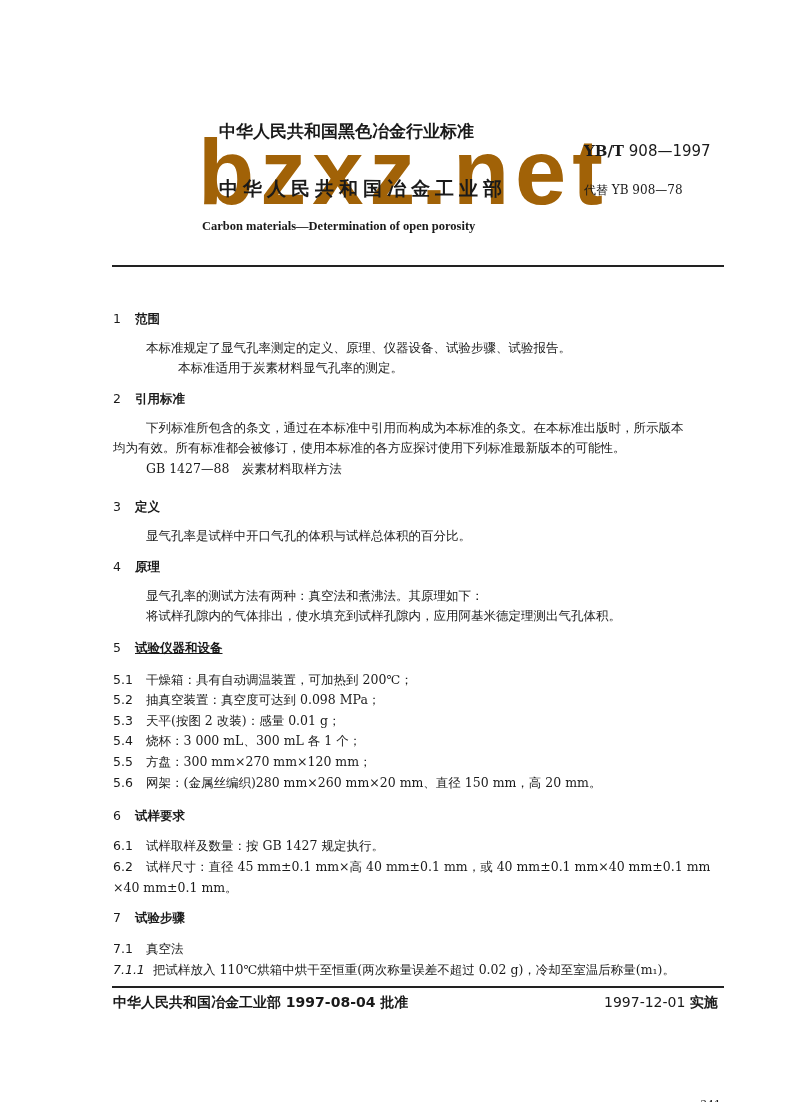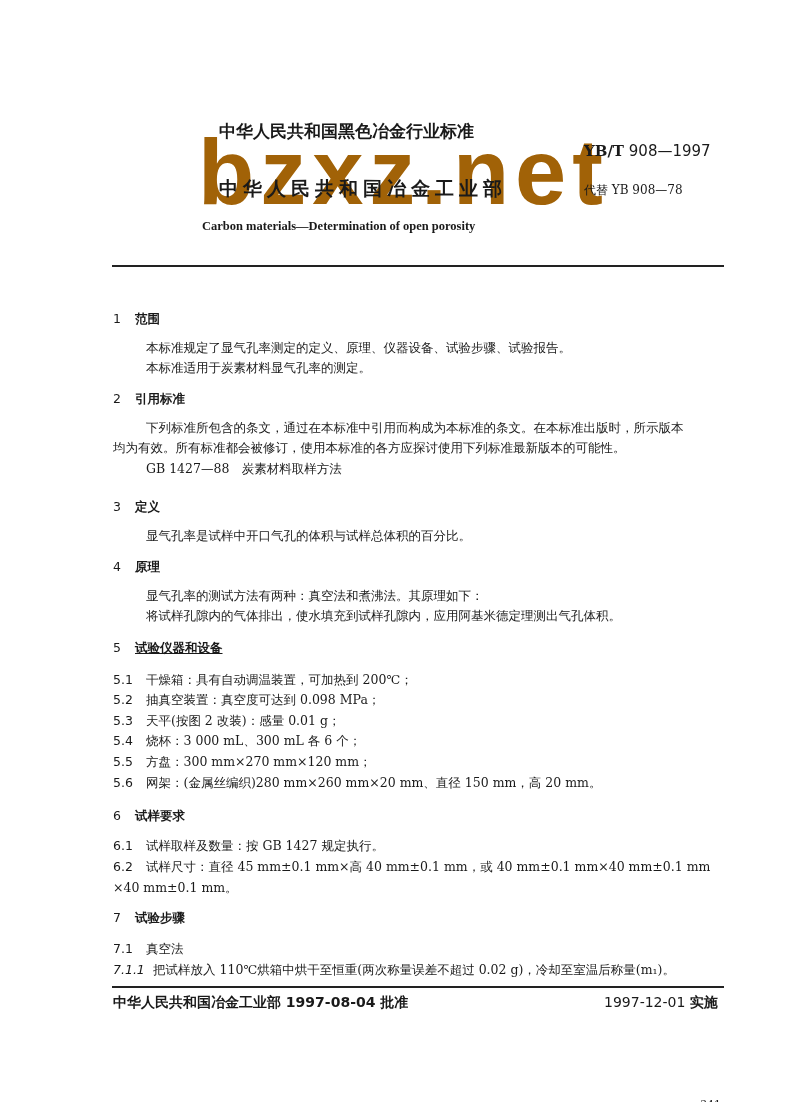--- a/index.html
+++ b/index.html
@@ -39,39 +39,39 @@
 <div class="abs z std-org">中华人民共和国黑色冶金行业标准</div>
 <div class="abs z std-no"><b>YB/T</b> <span>908—1997</span></div>
 <div class="abs z title-cn">中华人民共和国冶金工业部</div>
 <div class="abs z replaces">代替 YB 908—78</div>
 <div class="abs z title-en">Carbon materials—Determination of open porosity</div>
 
 <div class="rule" style="top:265px;"></div>
 
 <div class="abs h" style="top:311px;"><span class="num">1</span><span>范围</span></div>
 <div class="abs p" style="top:340px;">本标准规定了显气孔率测定的定义、原理、仪器设备、试验步骤、试验报告。</div>
-<div class="abs p" style="top:360px;">本标准适用于炭素材料显气孔率的测定。</div>
+<div class="abs p" style="top:360px;margin-left:32px;">本标准适用于炭素材料显气孔率的测定。</div>
 
 <div class="abs h" style="top:391px;"><span class="num">2</span><span>引用标准</span></div>
 <div class="abs p" style="top:420px;">下列标准所包含的条文，通过在本标准中引用而构成为本标准的条文。在本标准出版时，所示版本</div>
 <div class="abs pl" style="top:440px;">均为有效。所有标准都会被修订，使用本标准的各方应探讨使用下列标准最新版本的可能性。</div>
 <div class="abs p" style="top:461px;">GB 1427—88　炭素材料取样方法</div>
 
 <div class="abs h" style="top:499px;"><span class="num">3</span><span>定义</span></div>
 <div class="abs p" style="top:528px;">显气孔率是试样中开口气孔的体积与试样总体积的百分比。</div>
 
 <div class="abs h" style="top:559px;"><span class="num">4</span><span>原理</span></div>
 <div class="abs p" style="top:588px;">显气孔率的测试方法有两种：真空法和煮沸法。其原理如下：</div>
 <div class="abs p" style="top:608px;">将试样孔隙内的气体排出，使水填充到试样孔隙内，应用阿基米德定理测出气孔体积。</div>
 
 <div class="abs h" style="top:640px;text-decoration:underline;"><span class="num">5</span><span>试验仪器和设备</span></div>
 <div class="abs cl" style="top:672px;"><span class="num">5.1</span><span>干燥箱：具有自动调温装置，可加热到 200℃；</span></div>
 <div class="abs cl" style="top:692px;"><span class="num">5.2</span><span>抽真空装置：真空度可达到 0.098 MPa；</span></div>
 <div class="abs cl" style="top:713px;"><span class="num">5.3</span><span>天平(按图 2 改装)：感量 0.01 g；</span></div>
-<div class="abs cl" style="top:733px;"><span class="num">5.4</span><span>烧杯：3 000 mL、300 mL 各 6 个；</span></div>
+<div class="abs cl" style="top:733px;"><span class="num">5.4</span><span>烧杯：3 000 mL、300 mL 各 1 个；</span></div>
 <div class="abs cl" style="top:754px;"><span class="num">5.5</span><span>方盘：300 mm×270 mm×120 mm；</span></div>
 <div class="abs cl" style="top:775px;"><span class="num">5.6</span><span>网架：(金属丝编织)280 mm×260 mm×20 mm、直径 150 mm，高 20 mm。</span></div>
 
 <div class="abs h" style="top:808px;"><span class="num">6</span><span>试样要求</span></div>
 <div class="abs cl" style="top:838px;"><span class="num">6.1</span><span>试样取样及数量：按 GB 1427 规定执行。</span></div>
 <div class="abs cl" style="top:859px;"><span class="num">6.2</span><span>试样尺寸：直径 45 mm±0.1 mm×高 40 mm±0.1 mm，或 40 mm±0.1 mm×40 mm±0.1 mm</span></div>
 <div class="abs pl" style="top:880px;text-align:center;">×40 mm±0.1 mm。</div>
 
 <div class="abs h" style="top:910px;"><span class="num">7</span><span>试验步骤</span></div>
 <div class="abs cl" style="top:941px;"><span class="num">7.1</span><span>真空法</span></div>

